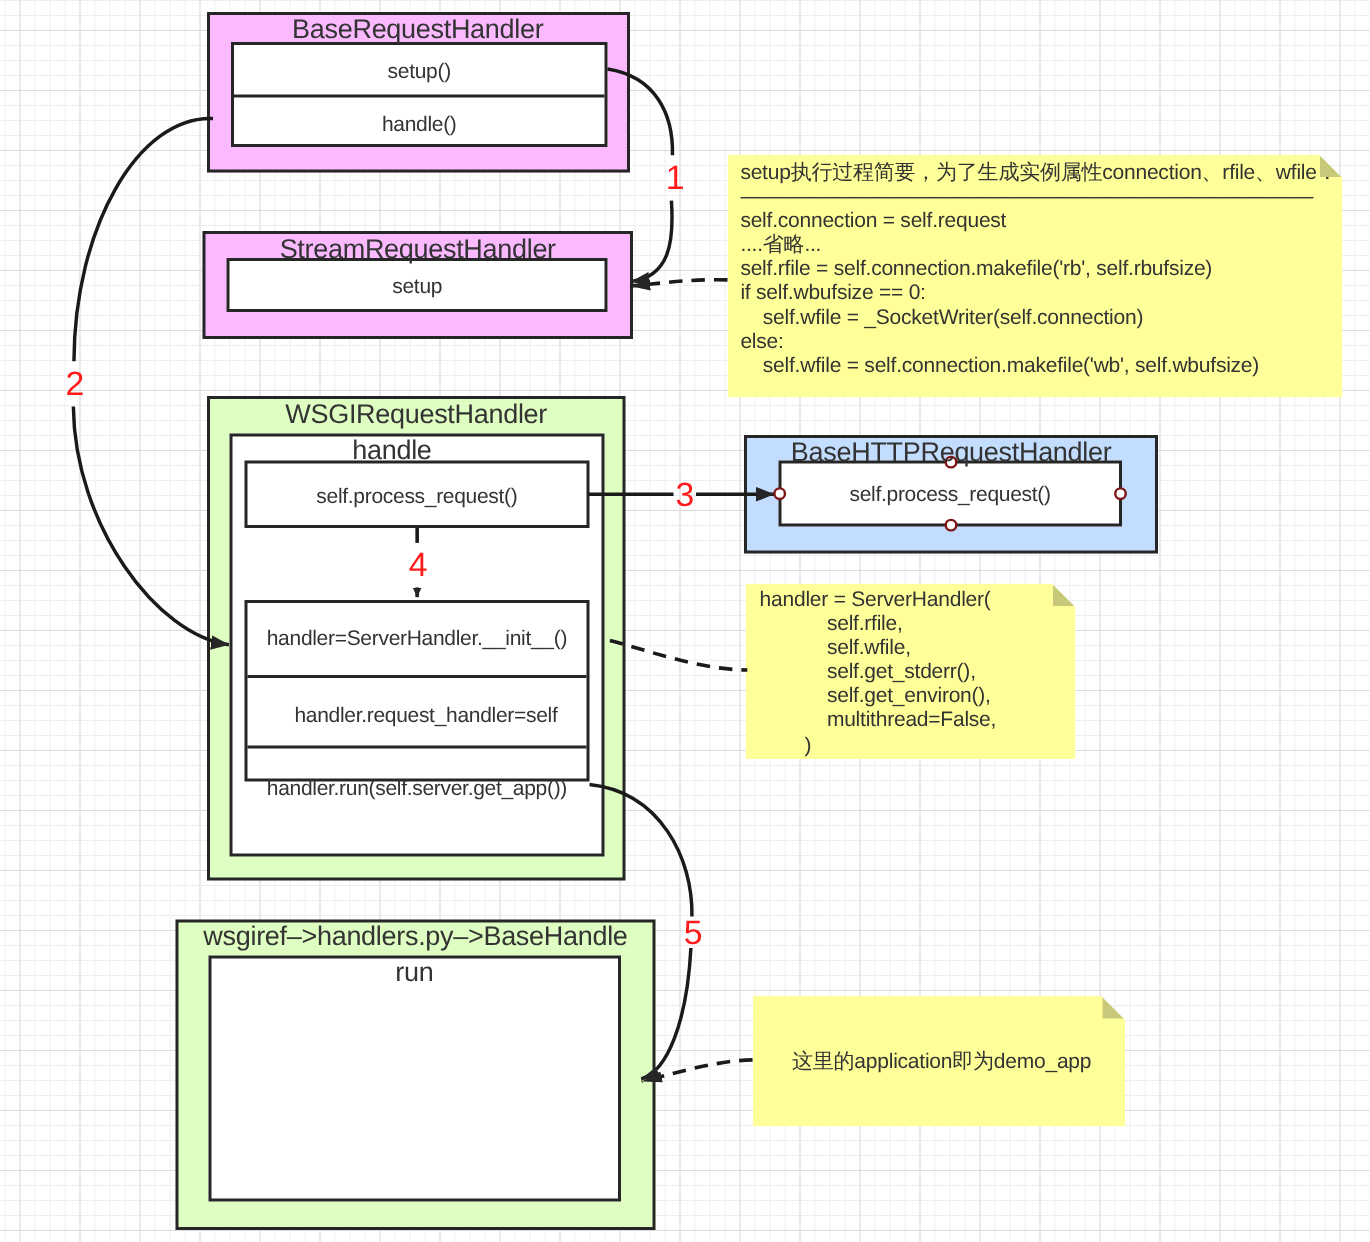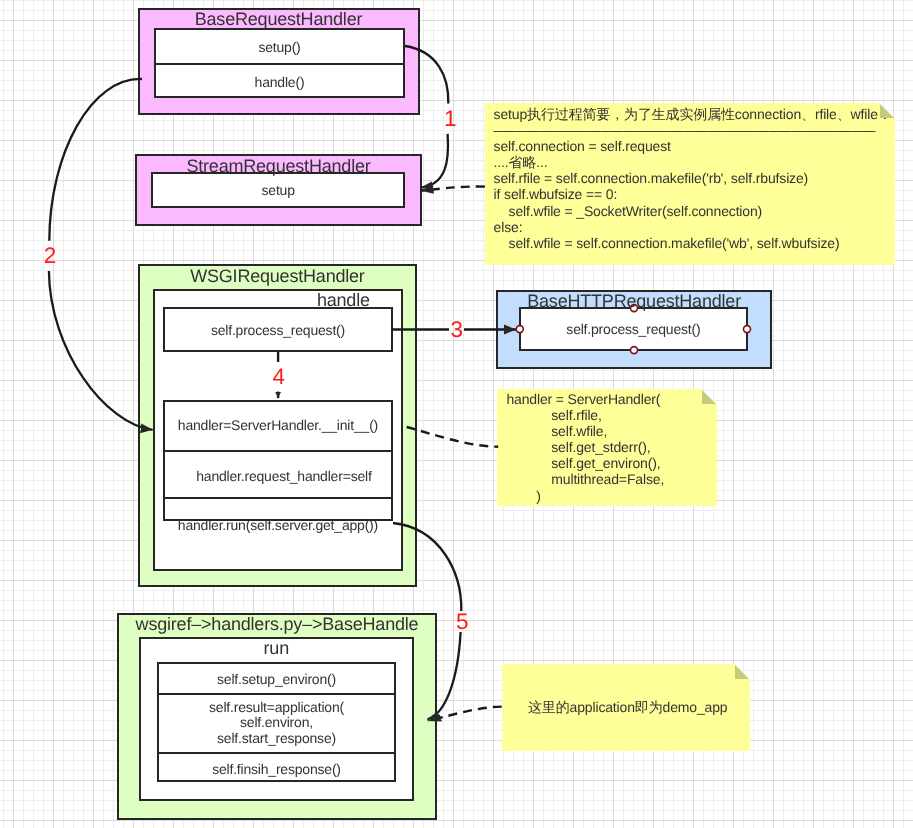--- a/index.html
+++ b/index.html
@@ -53,21 +53,21 @@
   <div class="grp-title" style="left:138px;top:10px;width:281px;">BaseRequestHandler</div>
 
   <div class="grp pink" style="left:135px;top:153.7px;width:286.8px;height:72.5px;"></div>
   <div class="box" style="left:150.8px;top:171.6px;width:254.7px;height:36.3px;">
     <div class="row" style="top:0px;height:33.4px;border-radius:16px;">setup</div>
   </div>
   <div class="grp-title" style="left:137px;top:157px;width:283px;">StreamRequestHandler</div>
 
   <div class="grp green" style="left:137.9px;top:264.4px;width:279.1px;height:323px;"></div>
   <div class="box" style="left:152.8px;top:288.8px;width:250.3px;height:282.2px;"></div>
-  <div class="grp-title" style="left:152.8px;top:291px;width:217px;text-align:right;">handle</div>
+  <div class="grp-title" style="left:152.8px;top:291px;width:217px;">handle</div>
   <div class="box" style="left:162.8px;top:307.2px;width:230.3px;height:45px;">
     <div class="row" style="top:0px;height:41.8px;">self.process_request()</div>
   </div>
   <div class="box" style="left:162.8px;top:399.8px;width:230.3px;height:121px;">
     <div class="row" style="top:0px;height:47px;">handler=ServerHandler.__init__()</div>
     <div class="hr" style="top:48px;"></div>
     <div class="row" style="top:51px;height:46px;margin-left:12px;">handler.request_handler=self</div>
     <div class="hr" style="top:95.5px;"></div>
     <div class="row" style="top:99px;height:48px;">handler.run(self.server.get_app())</div>
   </div>
@@ -75,29 +75,20 @@
 
   <div class="grp blue" style="left:496.1px;top:289.7px;width:276px;height:79.3px;"></div>
   <div class="box" style="left:518.7px;top:307.1px;width:229.4px;height:44px;">
     <div class="row" style="top:0px;height:40.8px;">self.process_request()</div>
   </div>
   <div class="grp-title" style="left:496.1px;top:292px;width:276px;">BaseHTTPRequestHandler</div>
 
   <div class="grp green" style="left:116.9px;top:612.7px;width:320.2px;height:206.9px;"></div>
   <div class="box" style="left:138.7px;top:637px;width:275.2px;height:163.9px;"></div>
   <div class="grp-title" style="left:138.7px;top:639px;width:275.2px;">run</div>
-  <div class="box" style="left:156.8px;top:661.8px;width:239.4px;height:120.3px;">
-    <div class="row" style="top:0px;height:30.8px;">self.setup_environ()</div>
-    <div class="hr" style="top:29.5px;"></div>
-    <div class="row" style="top:32px;height:55.2px;white-space:pre-line;line-height:15.9px;">self.result=application(
-self.environ,
-self.start_response)</div>
-    <div class="hr" style="top:88px;"></div>
-    <div class="row" style="top:90px;height:30.3px;">self.finsih_response()</div>
-  </div>
   <div class="grp-title" style="left:116.9px;top:615px;width:320.2px;">wsgiref–&gt;handlers.py–&gt;BaseHandle</div>
 
   <div class="note" style="left:485px;top:103px;width:410px;height:162px;">
       <span class="note-txt" style="left:8.6px;top:3px;">setup执行过程简要，为了生成实例属性connection、rfile、wfile：
 ––––––––––––––––––––––––––––––––––––––––––––––––––
 self.connection = self.request
 ....省略...
 self.rfile = self.connection.makefile('rb', self.rbufsize)
 if self.wbufsize == 0:
     self.wfile = _SocketWriter(self.connection)

